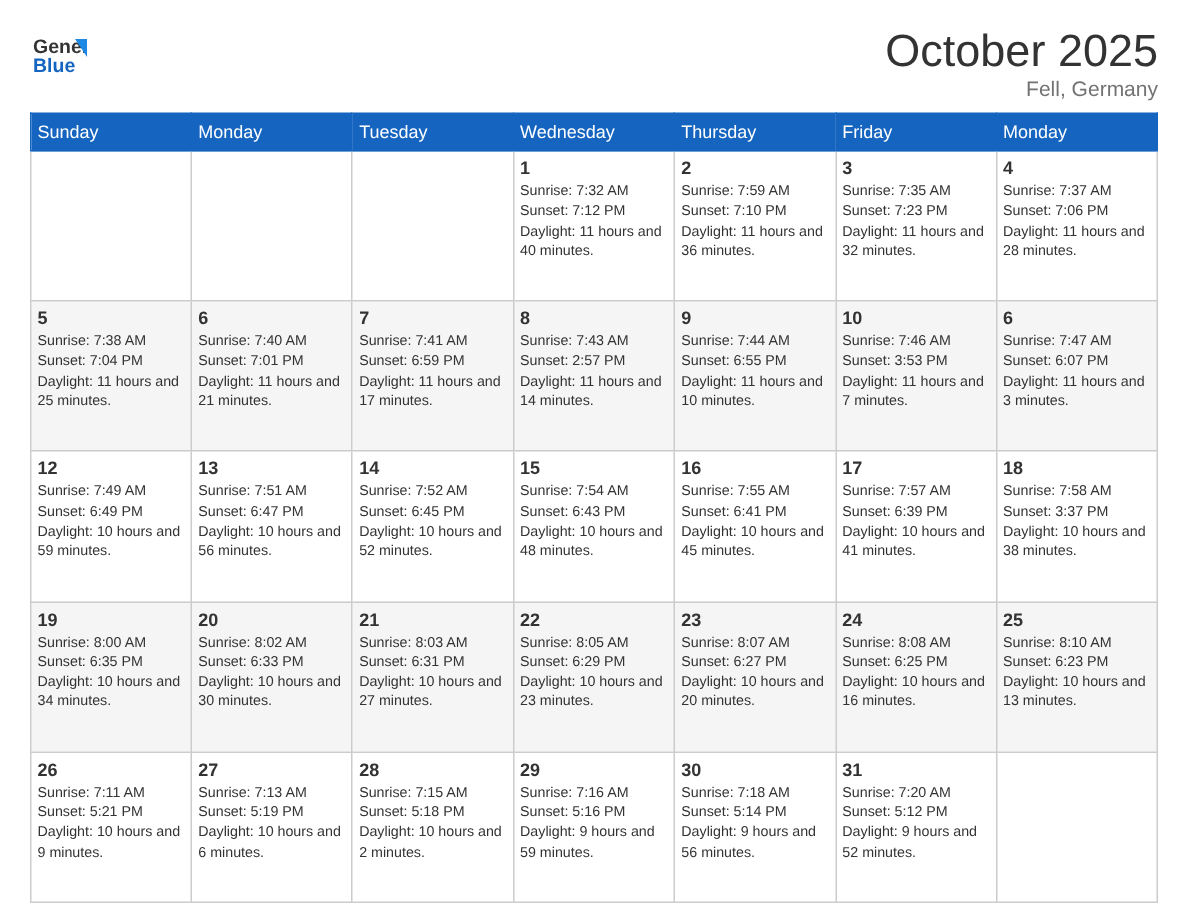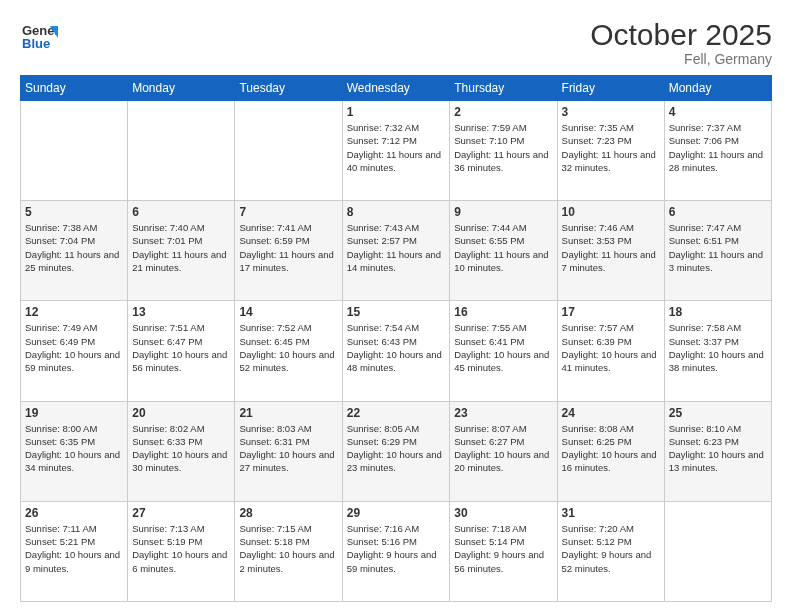--- a/index.html
+++ b/index.html
@@ -188,21 +188,21 @@
           <td>
             <div class="day-number">10</div>
             <div class="day-info">Sunrise: 7:46 AM
 Sunset: 3:53 PM
 Daylight: 11 hours
 and 7 minutes.</div>
           </td>
           <td>
             <div class="day-number">6</div>
             <div class="day-info">Sunrise: 7:47 AM
-Sunset: 6:51 PM
+Sunset: 6:07 PM
 Daylight: 11 hours
 and 3 minutes.</div>
           </td>
         </tr>
         <tr>
           <td>
             <div class="day-number">12</div>
             <div class="day-info">Sunrise: 7:49 AM
 Sunset: 6:49 PM
 Daylight: 10 hours

